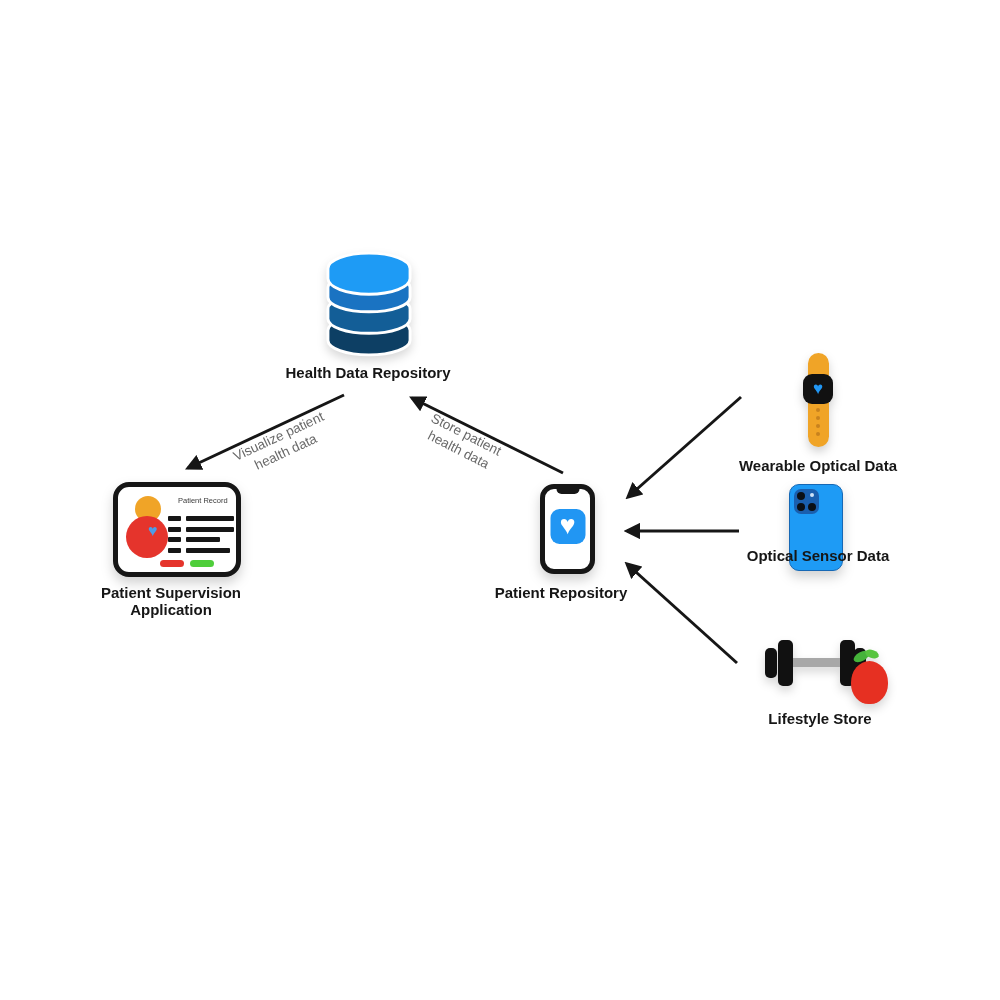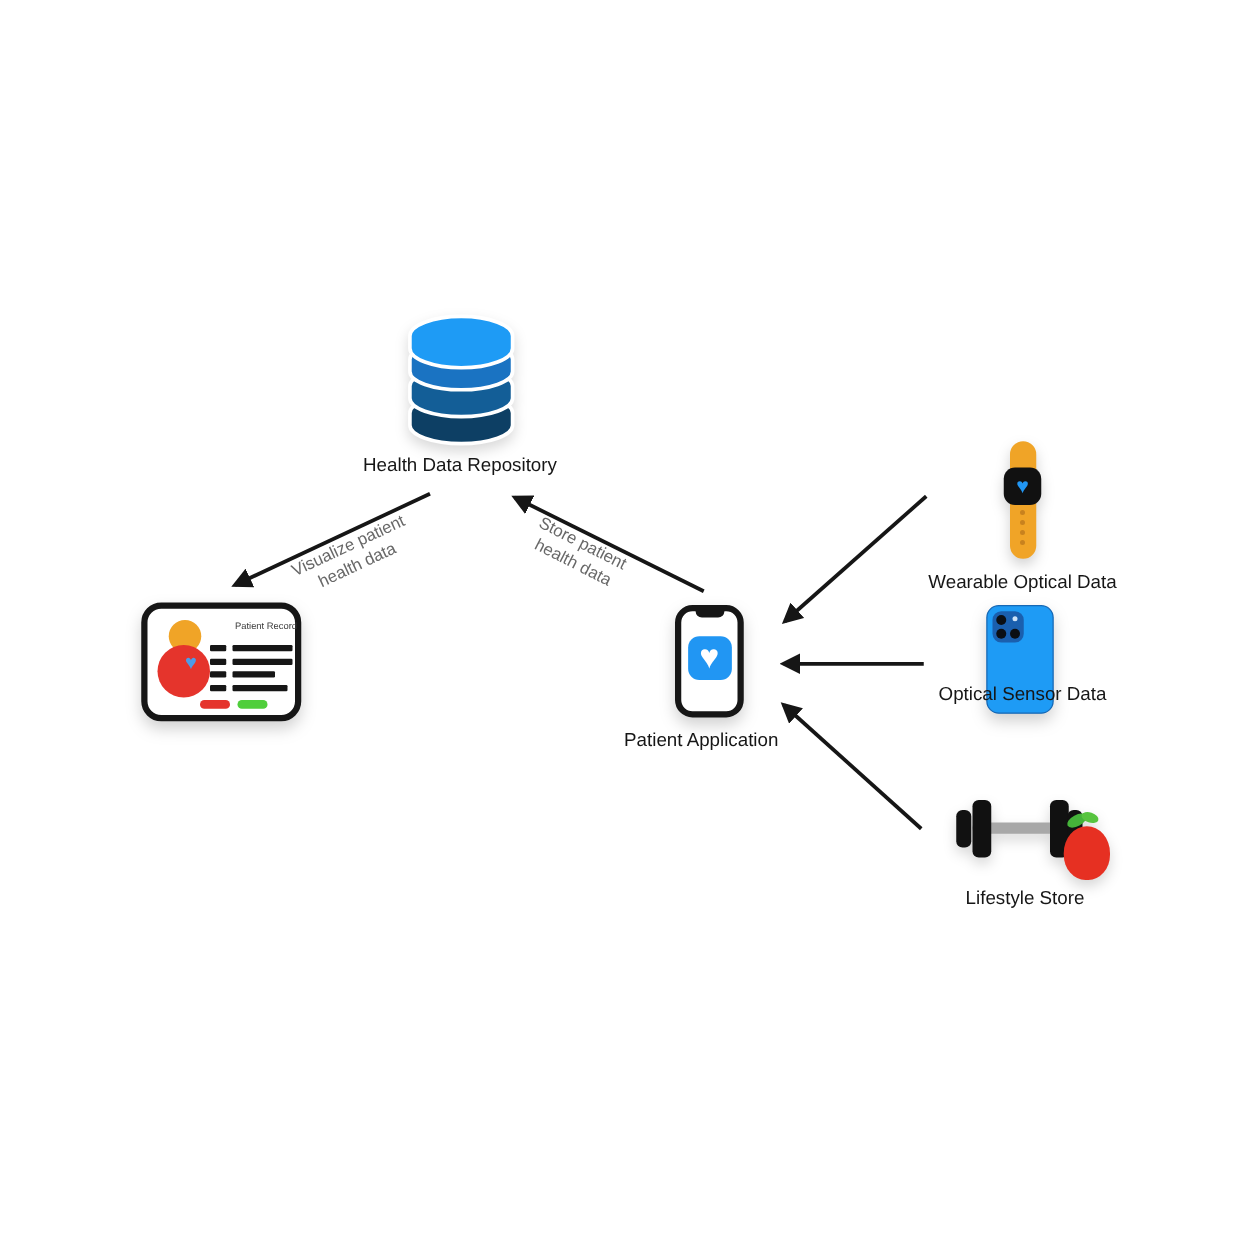--- a/index.html
+++ b/index.html
@@ -1,38 +1,38 @@
 <!DOCTYPE html>
 <html><head>
 <meta charset="utf-8">
 <style>
   html,body{margin:0;padding:0;background:#fff;}
   .stage{position:relative;width:1000px;height:1000px;background:#ffffff;overflow:hidden;
          font-family:"Liberation Sans", sans-serif;color:#1a1a1a;}
   svg.arrows{position:absolute;left:0;top:0;width:1000px;height:1000px;pointer-events:none;}
 
   
-  .nlabel{position:absolute;font-size:15px;font-weight:normal;text-align:center;color:#161616;line-height:1.15;}
+  .nlabel{position:absolute;font-size:15px;font-weight:bold;text-align:center;color:#161616;line-height:1.15;}
 
   
   .edge-label{position:absolute;font-size:13.5px;color:#686868;text-align:center;line-height:1.25;}
   .edge-label span{display:block;}
 
   
   .db-wrap{position:absolute;left:325px;top:251px;width:88px;height:106px;
            filter:drop-shadow(0 5px 5px rgba(0,0,0,0.15));}
 
   
   .card{position:absolute;left:113px;top:482px;width:128px;height:95px;background:#fff;
         border:5px solid #161616;border-radius:16px;box-sizing:border-box;
         filter:drop-shadow(0 6px 6px rgba(0,0,0,0.18));}
   .card .head{position:absolute;left:17px;top:9px;width:26px;height:26px;border-radius:50%;background:#F0A427;}
   .card .body{position:absolute;left:8px;top:29px;width:42px;height:42px;border-radius:50%;background:#E5342C;}
   .card .body-heart{position:absolute;left:22px;top:7px;font-size:16px;color:#4D9CE8;line-height:1;}
-  .card .ctitle{position:absolute;left:70px;top:9px;font-size:7.5px;color:#3a3a3a;white-space:nowrap;}
+  .card .ctitle{position:absolute;left:60px;top:9px;font-size:7.5px;color:#3a3a3a;white-space:nowrap;}
   .card .dash{position:absolute;left:50px;width:13px;height:5px;background:#161616;border-radius:1px;}
   .card .bar{position:absolute;left:68px;height:5px;background:#161616;border-radius:1px;}
   .card .pill{position:absolute;top:73px;width:24px;height:7px;border-radius:4px;}
   .card .pill.red{left:42px;background:#E5342C;}
   .card .pill.green{left:72px;background:#4FCE3B;}
 
   
   .phone{position:absolute;left:540px;top:484px;width:55px;height:90px;background:#fff;
          border:5px solid #161616;border-radius:14px;box-sizing:border-box;
          filter:drop-shadow(0 6px 6px rgba(0,0,0,0.18));}
@@ -125,28 +125,29 @@
     <div class="bar" style="top:29px;width:48px;"></div>
     <div class="dash" style="top:40px;"></div>
     <div class="bar" style="top:40px;width:48px;"></div>
     <div class="dash" style="top:50px;"></div>
     <div class="bar" style="top:50px;width:34px;"></div>
     <div class="dash" style="top:61px;"></div>
     <div class="bar" style="top:61px;width:44px;"></div>
     <div class="pill red"></div>
     <div class="pill green"></div>
   </div>
+  <div class="nlabel" style="left:96px;top:584px;width:150px;">Patient Supervision Application</div>
 
   <div class="phone">
     <div class="notch"></div>
     <div class="app">
       <span class="heart">♥</span>
     </div>
   </div>
-  <div class="nlabel" style="left:486px;top:584px;width:150px;">Patient Application</div>
+  <div class="nlabel" style="left:486px;top:584px;width:150px;">Patient Repository</div>
 
   <div class="watch">
     <div class="strap"></div>
     <div class="hole" style="top:56px;"></div>
     <div class="hole" style="top:64px;"></div>
     <div class="hole" style="top:72px;"></div>
     <div class="hole" style="top:80px;"></div>
     <div class="face">
       <span class="heart">♥</span>
     </div>

